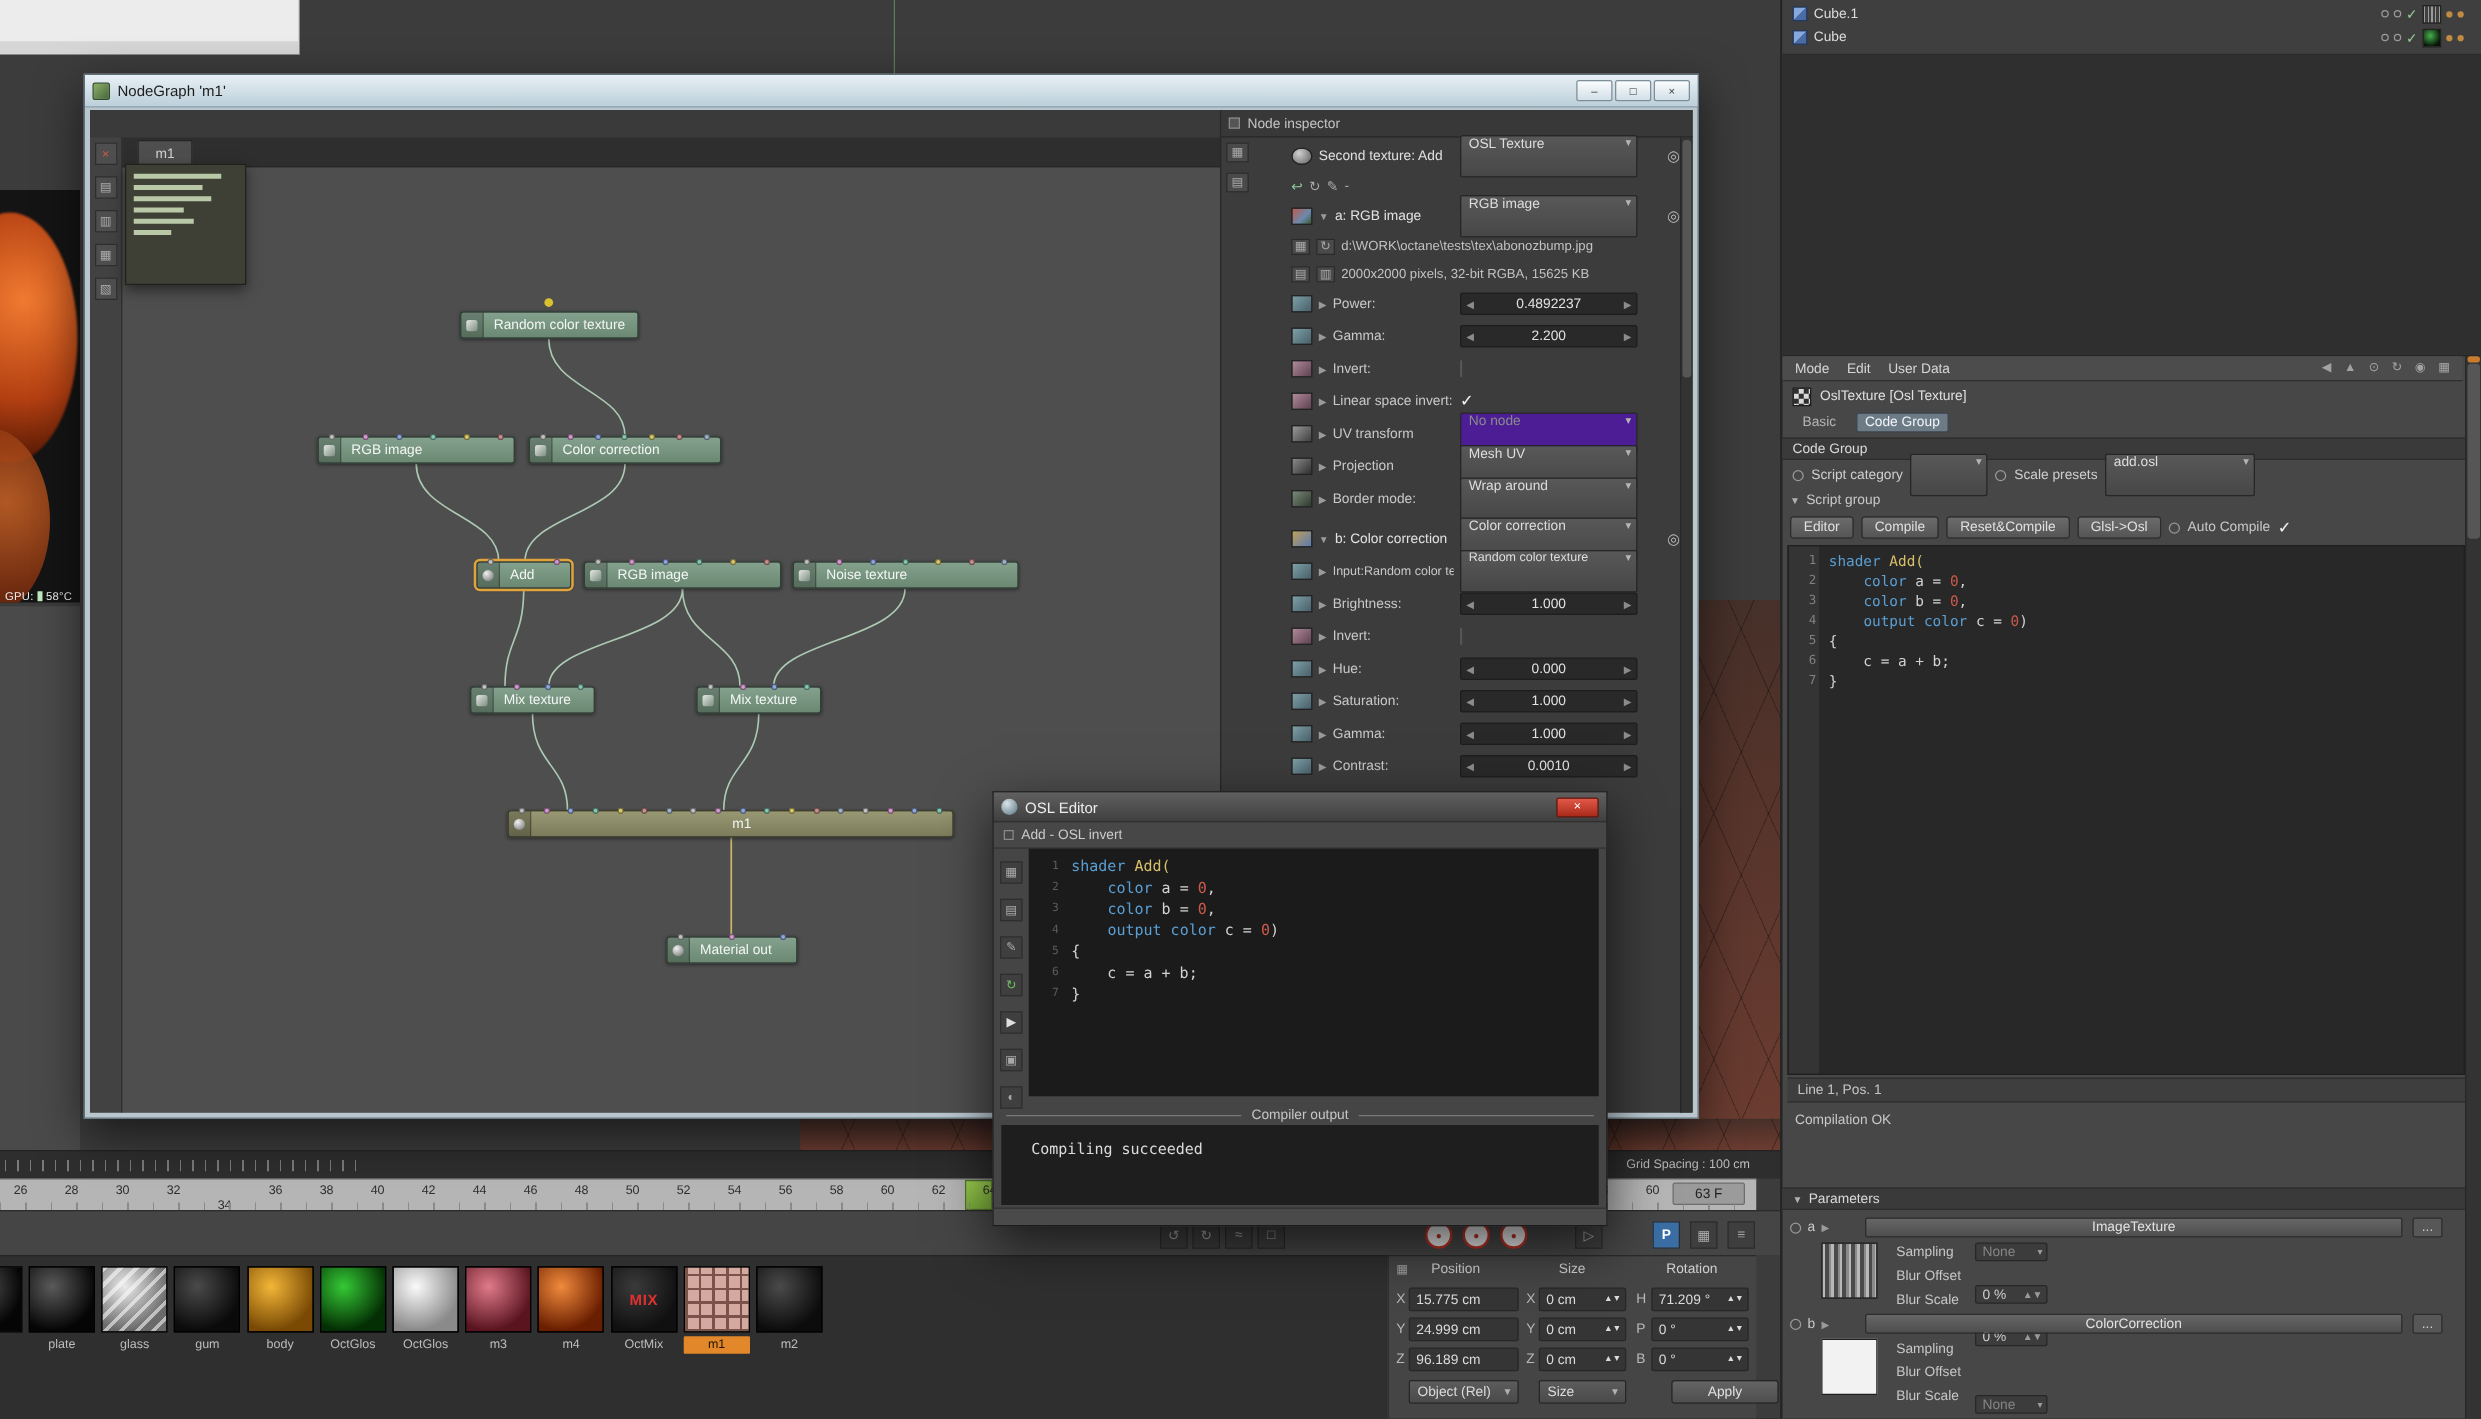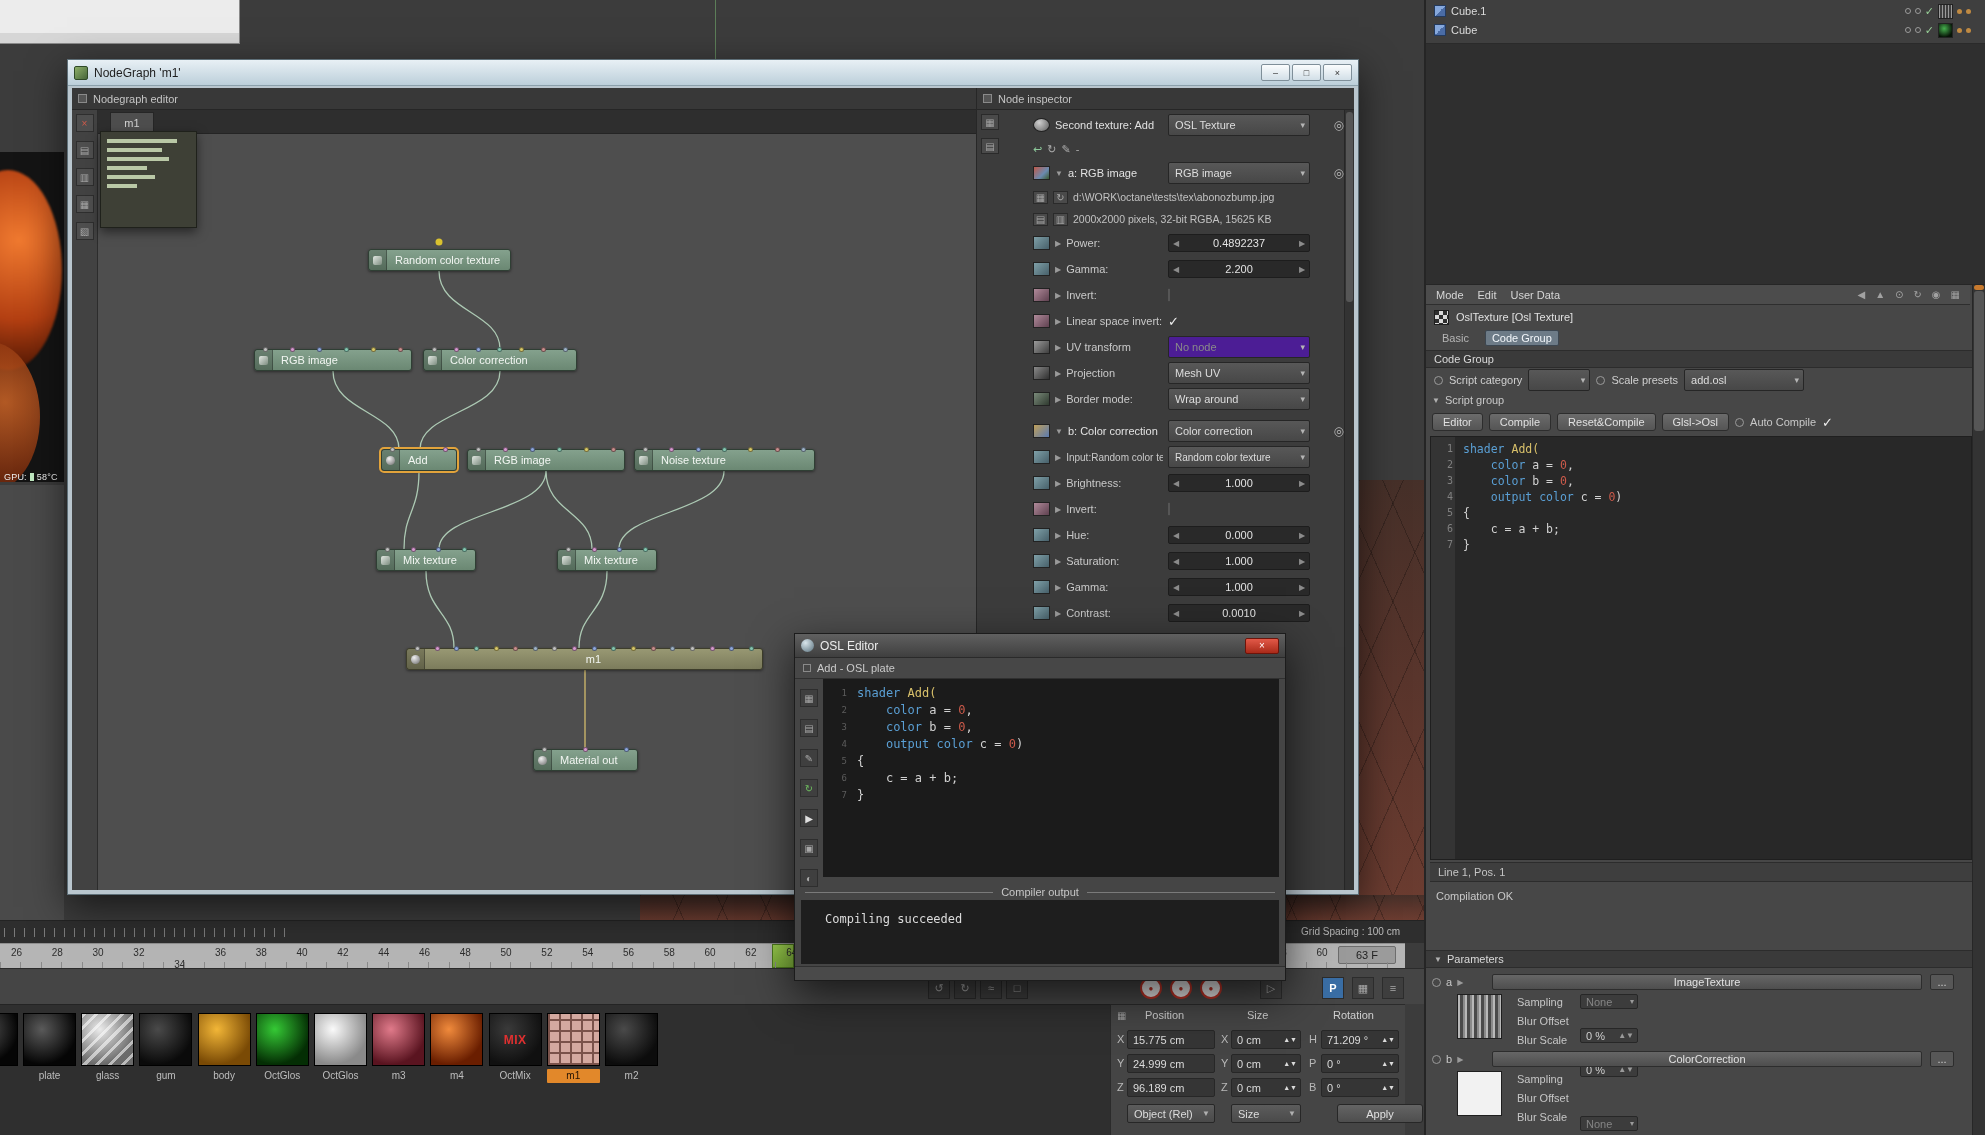--- a/index.html
+++ b/index.html
@@ -62,22 +62,22 @@
 .irow.short{height:22px}
 .ric{width:17px;height:14px;background:linear-gradient(135deg,#7fa0a8,#47606a);border:1px solid #222;flex:0 0 auto}
 .ric.warm{background:linear-gradient(135deg,#b08a9a,#5f4150)}
 .ric.img{background:linear-gradient(135deg,#c05a4a,#6a8ab0 60%,#3a5a30)}
 .rarr{color:#9a9a9a;font-size:8px;flex:0 0 auto}
 .rlabel{color:#c9c9c9;white-space:nowrap;overflow:hidden}
 .ctrl{margin-left:auto;flex:0 0 auto}
 .slider{width:142px;height:18px;background:#292929;border:1px solid #1d1d1d;border-radius:2px;display:flex;align-items:center;color:#e2e2e2}
 .slider .sarr{width:14px;text-align:center;color:#8b8b8b;font-size:8px}
 .slider .sval{flex:1;text-align:center;font-size:11px}
-.dd{width:142px;height:22px;background:linear-gradient(#585858,#474747);border:1px solid #262626;border-radius:2px;
-  display:flex;align-items:center;padding:0 16px 0 6px;position:relative;color:#ddd}
+.dd{width:142px;height:34px;background:linear-gradient(#585858,#474747);border:1px solid #262626;border-radius:2px;
+  display:flex;align-items:flex-start;padding:0 16px 0 6px;position:relative;color:#ddd}
 .dd .dda{position:absolute;right:4px;color:#b5b5b5;font-size:9px}
 .dd.ghost{background:#4c1d95;color:#8a8a8a}
 .dd.small{font-size:10px}
 .tgl{width:26px;height:12px;border-radius:6px;background:#1f1f1f;border:1px solid #565656}
 .chk{color:#efefef;font-size:13px}
 .eye{position:absolute;right:10px;color:#b9b9b9;font-size:12px}
 .sideic{width:18px;height:16px;background:#4a4a4a;border:1px solid #2a2a2a;display:flex;align-items:center;justify-content:center;font-size:10px;color:#a6a6a6}
 .ftext{color:#c2c2c2;font-size:10.5px;white-space:nowrap}
 .scrolltrack{background:#333;border-left:1px solid #272727}
 .scrollthumb{position:absolute;left:1px;right:1px;background:#565656;border-radius:3px}
@@ -359,24 +359,20 @@
       <span>NodeGraph 'm1'</span>
       <span class="tbtns">
         <span class="tbtn">–</span>
         <span class="tbtn">□</span>
         <span class="tbtn">×</span>
       </span>
     </div>
     <div class="a" style="left:4px;top:28px;right:4px;bottom:4px;background:#3a3a3a">
 
       <div class="a" style="left:0;top:0;width:904px;height:100%">
-        <div class="panel-label">
-          <span class="sq"></span>
-          <span>Nodegraph editor</span>
-        </div>
         <div class="a toolcol" style="left:0;top:22px;width:26px;bottom:0">
           <span class="tci" style="color:#d05a4a">×</span>
           <span class="tci">▤</span>
           <span class="tci">▥</span>
           <span class="tci">▦</span>
           <span class="tci">▧</span>
         </div>
         <div class="a tabbar" style="left:26px;top:22px;right:0;height:24px">
           <span class="tab">m1</span>
         </div>
@@ -732,21 +728,21 @@
   </div>
 
   <div class="a osl" style="left:794px;top:633px;width:492px;height:348px">
     <div class="tb">
       <span class="oic"></span>
       <span>OSL Editor</span>
       <span class="closebtn">×</span>
     </div>
     <div class="sub">
       <span class="sq"></span>
-      <span>Add - OSL plate</span>
+      <span>Add - OSL invert</span>
     </div>
     <div class="a oslcol" style="left:0;top:45px;width:28px;bottom:18px">
       <span class="tci">▦</span>
       <span class="tci">▤</span>
       <span class="tci">✎</span>
       <span class="tci" style="color:#6fbf5f">↻</span>
       <span class="tci" style="color:#e0e0e0">▶</span>
       <span class="tci">▣</span>
       <span class="tci">◐</span>
     </div>

